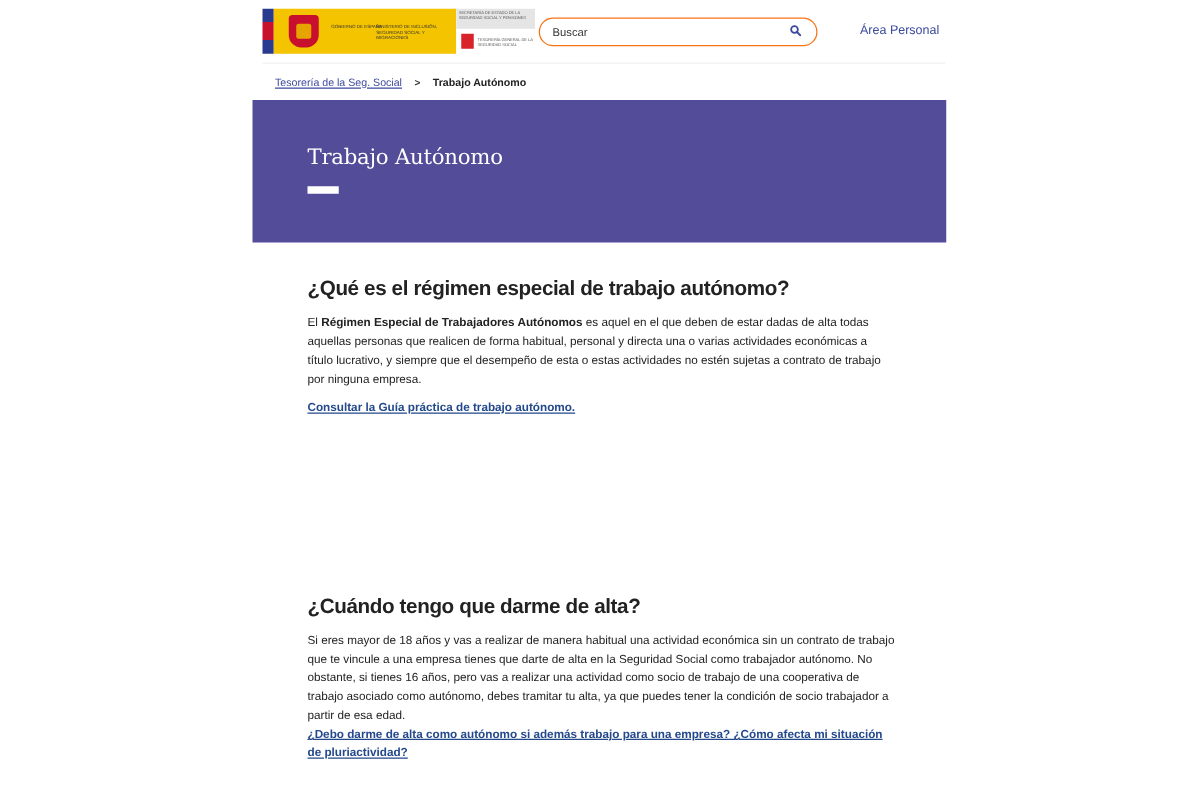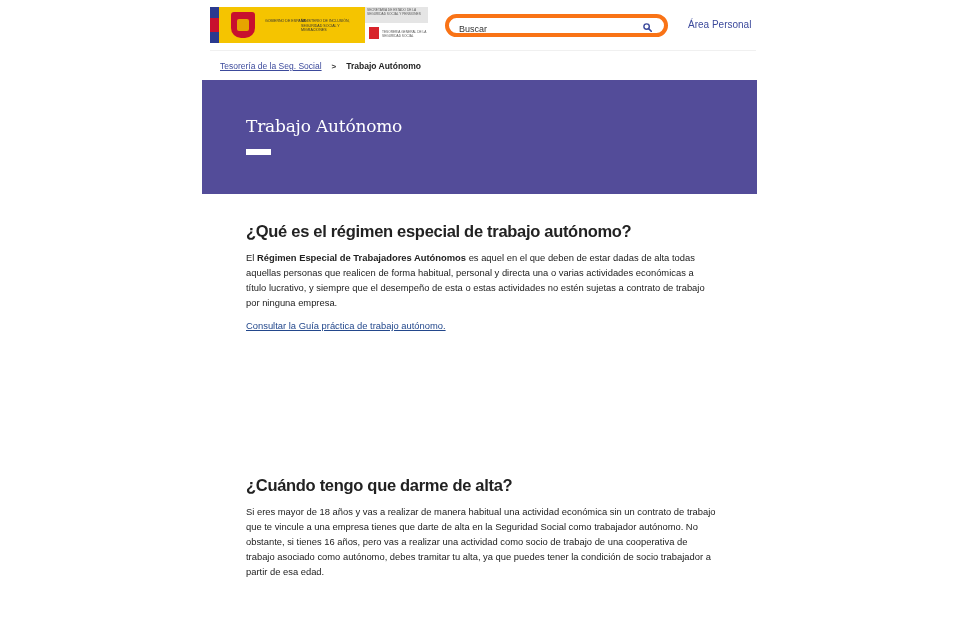--- a/index.html
+++ b/index.html
@@ -9,37 +9,37 @@
   .logo-flag { width:9px; height:36px; background:linear-gradient(#2a3a8f 0 30%, #c8102e 30% 70%, #2a3a8f 70%); }
   .logo-gov { width:146px; height:36px; background:#f5c400; position:relative; font-size:3.6px; color:#333; }
   .logo-shield { position:absolute; left:12px; top:5px; width:24px; height:26px; background:#c8102e; border-radius:3px 3px 10px 10px; }
   .logo-shield::after { content:""; position:absolute; left:6px; top:7px; width:12px; height:12px; background:#e6a400; border-radius:2px; }
   .logo-gob { position:absolute; left:46px; top:12px; line-height:4.5px; }
   .logo-min { position:absolute; left:82px; top:12px; line-height:4.5px; }
   .logo-tgss { width:63px; height:36px; background:#fff; position:relative; font-size:3.2px; color:#555; }
   .logo-tgss .top { position:absolute; left:0; top:0; width:63px; height:16px; background:#e5e5e5; padding:2px; box-sizing:border-box; line-height:3.8px; }
   .logo-tgss .mark { position:absolute; left:4px; top:20px; width:10px; height:12px; background:#d8232a; }
   .logo-tgss .txt { position:absolute; left:17px; top:23px; line-height:4px; }
-  .search { position:absolute; left:235px; top:7px; width:223px; height:23px; border:4px solid #f97316; border-radius:12px; box-sizing:border-box; }
+  .search { position:absolute; left:221px; top:7px; width:223px; height:23px; border:1px solid #f97316; border-radius:12px; box-sizing:border-box; }
   .search input { position:absolute; left:10px; top:3px; width:180px; height:15px; border:none; outline:none; font-size:9px; font-family:"Liberation Sans", sans-serif; color:#333; background:transparent; padding:0; }
   .search input::placeholder { color:#333; }
   .search-icon { position:absolute; right:12px; top:5px; width:9px; height:9px; }
   .area { position:absolute; left:478px; top:12px; font-size:10px; color:#3c4a9c; text-decoration:none; }
   .hline { position:absolute; left:210px; top:50px; width:546px; height:1px; background:#f0f0f0; }
   .crumbs { position:absolute; left:220px; top:61px; font-size:8.5px; display:flex; align-items:flex-end; gap:10px; }
   .crumbs a { color:#3c4a9c; text-decoration:underline; }
   .crumbs .sep { color:#333; font-weight:bold; font-size:8px; }
   .crumbs .cur { color:#222; font-weight:bold; }
   .banner { position:absolute; left:202px; top:80px; width:555px; height:114px; background:#534c99; }
   .banner h1 { position:absolute; left:44px; top:36px; margin:0; font-family:"DejaVu Serif", serif; font-weight:normal; font-size:17px; color:#fff; letter-spacing:-0.2px; }
   .banner .bar { position:absolute; left:44px; top:69px; width:25px; height:6px; background:#fff; }
   .content { position:absolute; left:246px; top:222px; width:470px; }
   h2 { font-family:Liberation Sans, sans-serif; font-weight:bold; font-size:16.5px; margin:0 0 9px 0; color:#222; letter-spacing:-0.3px; }
   p { font-size:9.4px; line-height:15px; margin:0 0 8px 0; color:#222; }
-  .link { font-size:9.4px; line-height:15px; color:#23488c; font-weight:normal; text-decoration:underline; display:block; }
+  .link { font-size:9.4px; line-height:15px; color:#23488c; font-weight:bold; text-decoration:underline; display:block; }
   .sec2 { position:absolute; left:246px; top:476px; width:470px; }
 </style>
 </head>
 <body>
 
 <div class="header">
   <div class="logo">
     <div class="logo-flag"></div>
     <div class="logo-gov">
       <div class="logo-shield"></div>
@@ -76,13 +76,14 @@
 
 <section class="content">
   <h2>¿Qué es el régimen especial de trabajo autónomo?</h2>
   <p><span>El </span><strong>Régimen Especial de Trabajadores Autónomos</strong><span> es aquel en el que deben de estar dadas de alta todas aquellas personas que realicen de forma habitual, personal y directa una o varias actividades económicas a título lucrativo, y siempre que el desempeño de esta o estas actividades no estén sujetas a contrato de trabajo por ninguna empresa.</span></p>
   <a href="#" class="link">Consultar la Guía práctica de trabajo autónomo.</a>
 </section>
 
 <section class="sec2">
   <h2>¿Cuándo tengo que darme de alta?</h2>
   <p style="margin-bottom:0">Si eres mayor de 18 años y vas a realizar de manera habitual una actividad económica sin un contrato de trabajo que te vincule a una empresa tienes que darte de alta en la Seguridad Social como trabajador autónomo. No obstante, si tienes 16 años, pero vas a realizar una actividad como socio de trabajo de una cooperativa de trabajo asociado como autónomo, debes tramitar tu alta, ya que puedes tener la condición de socio trabajador a partir de esa edad.</p>
+  <a href="#" class="link">¿Debo darme de alta como autónomo si además trabajo para una empresa? ¿Cómo afecta mi situación de pluriactividad?</a>
 </section>
 
 </body></html>

